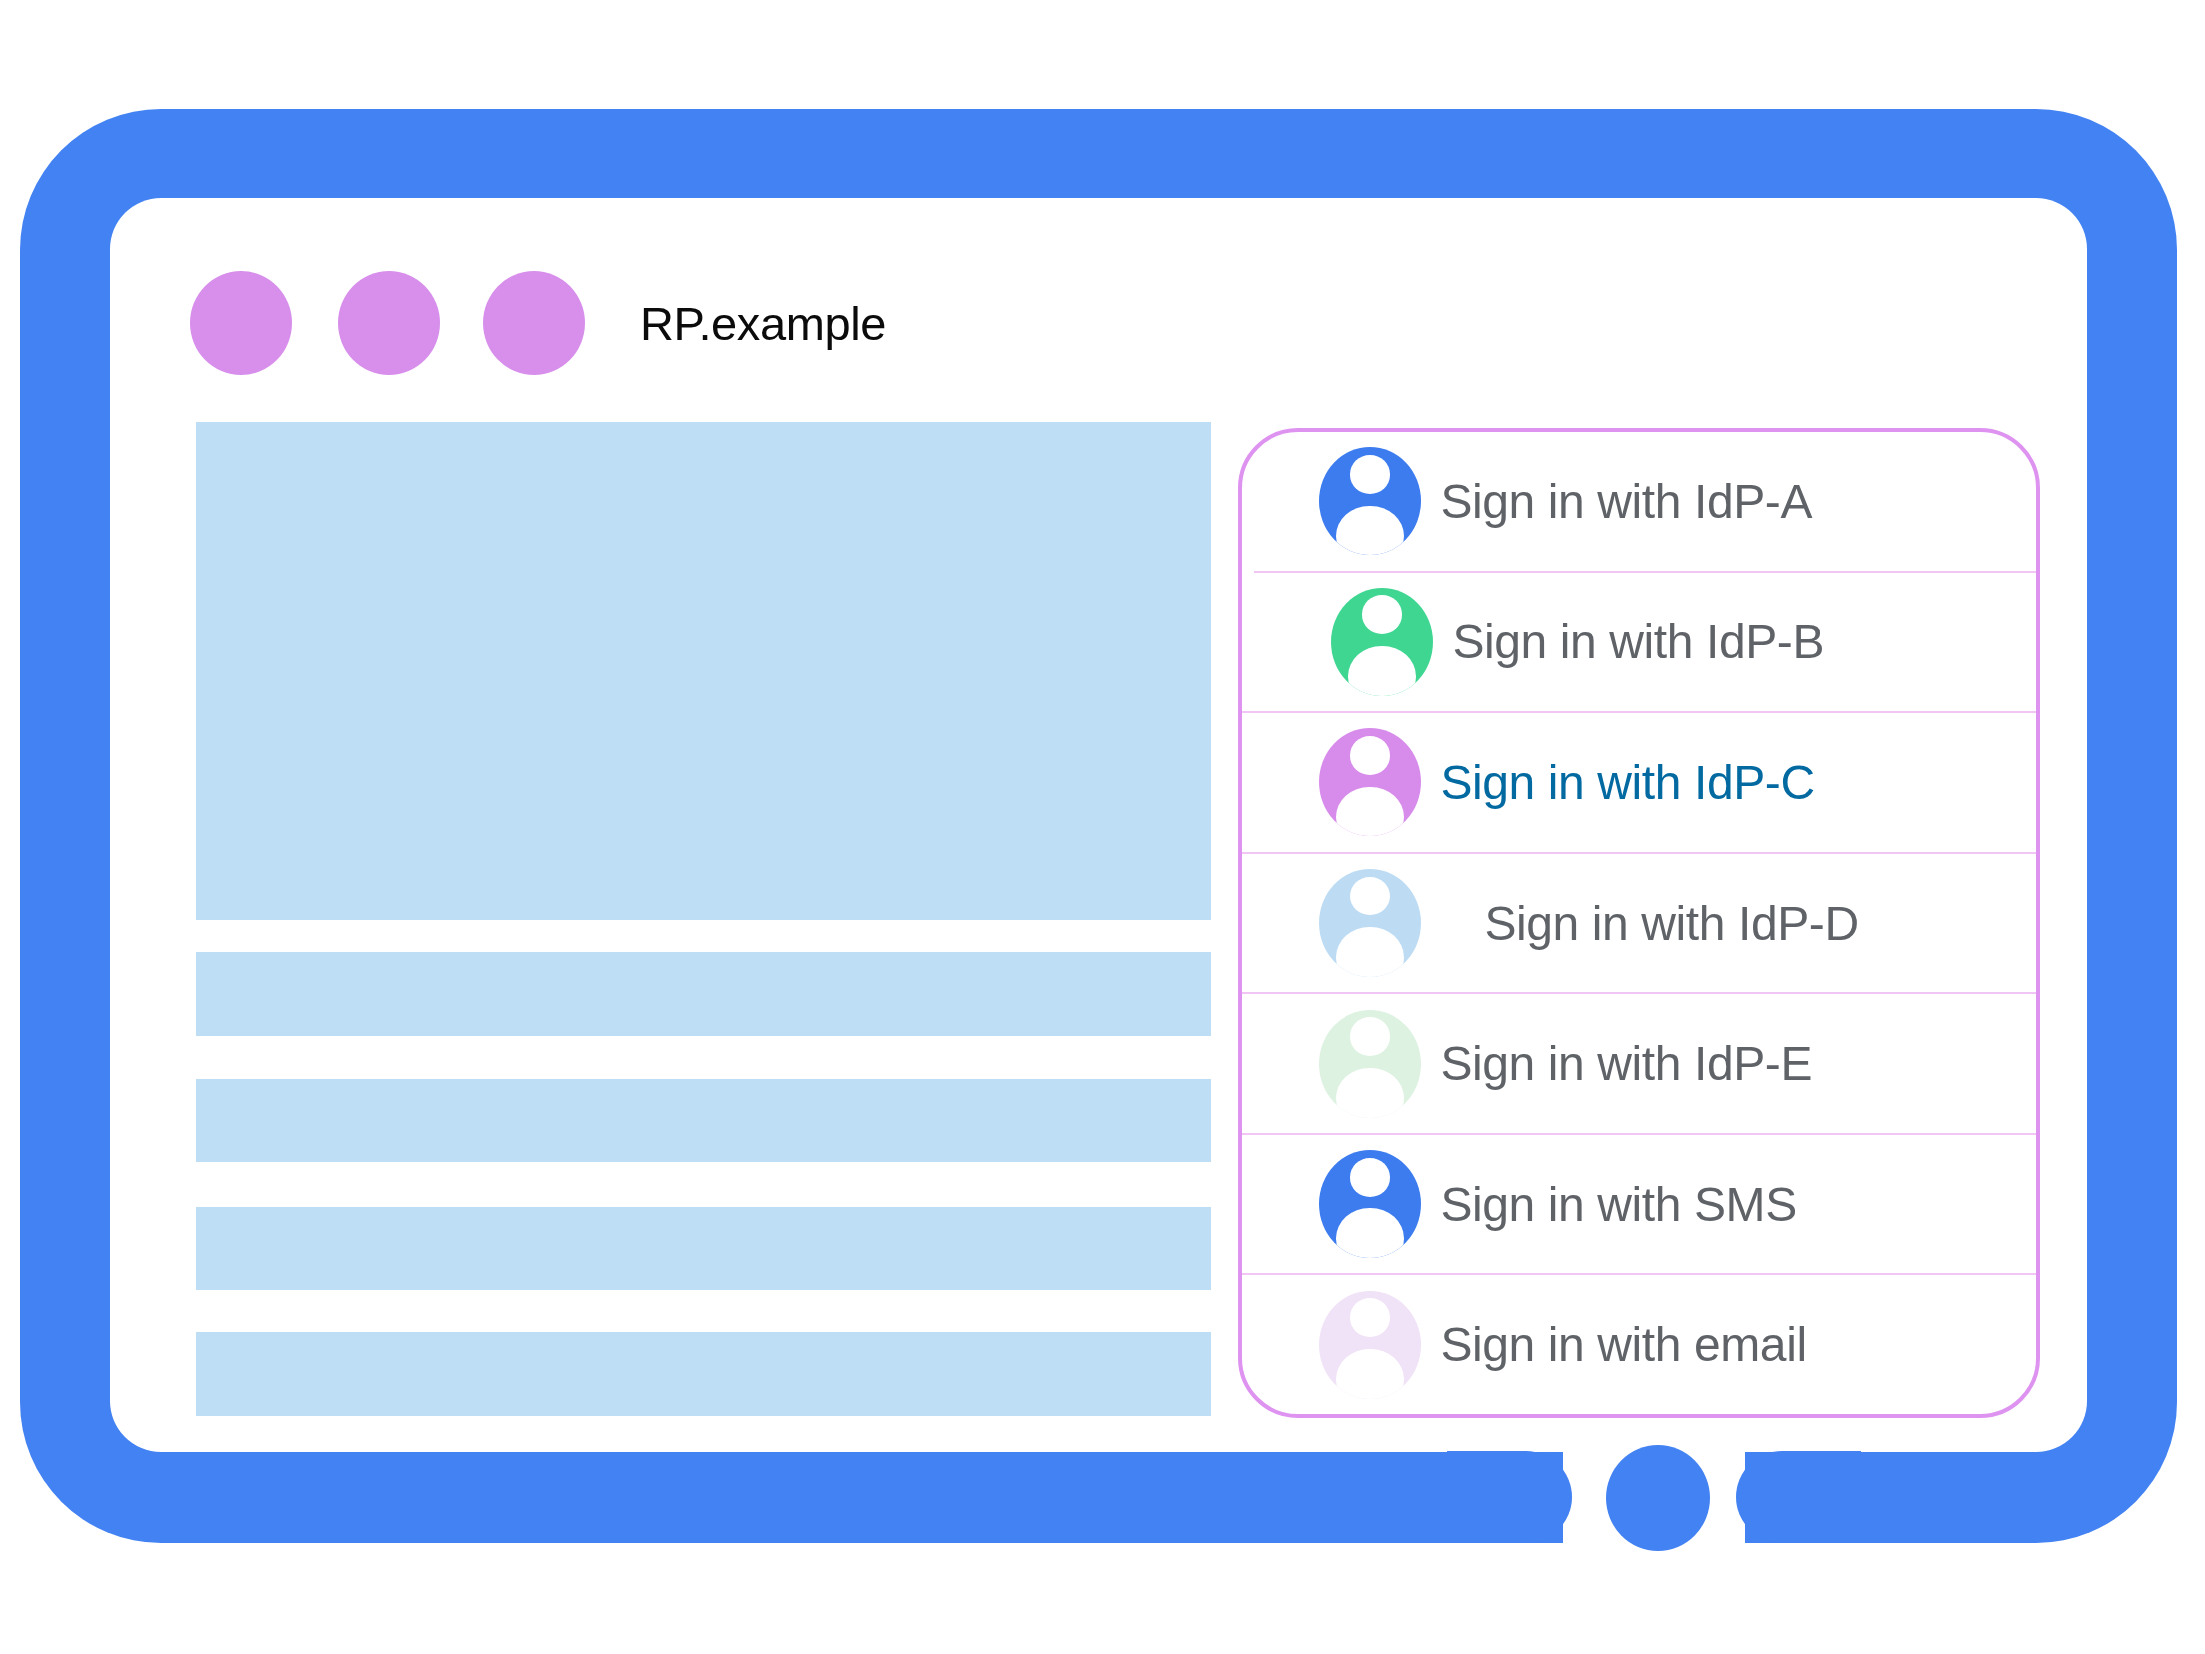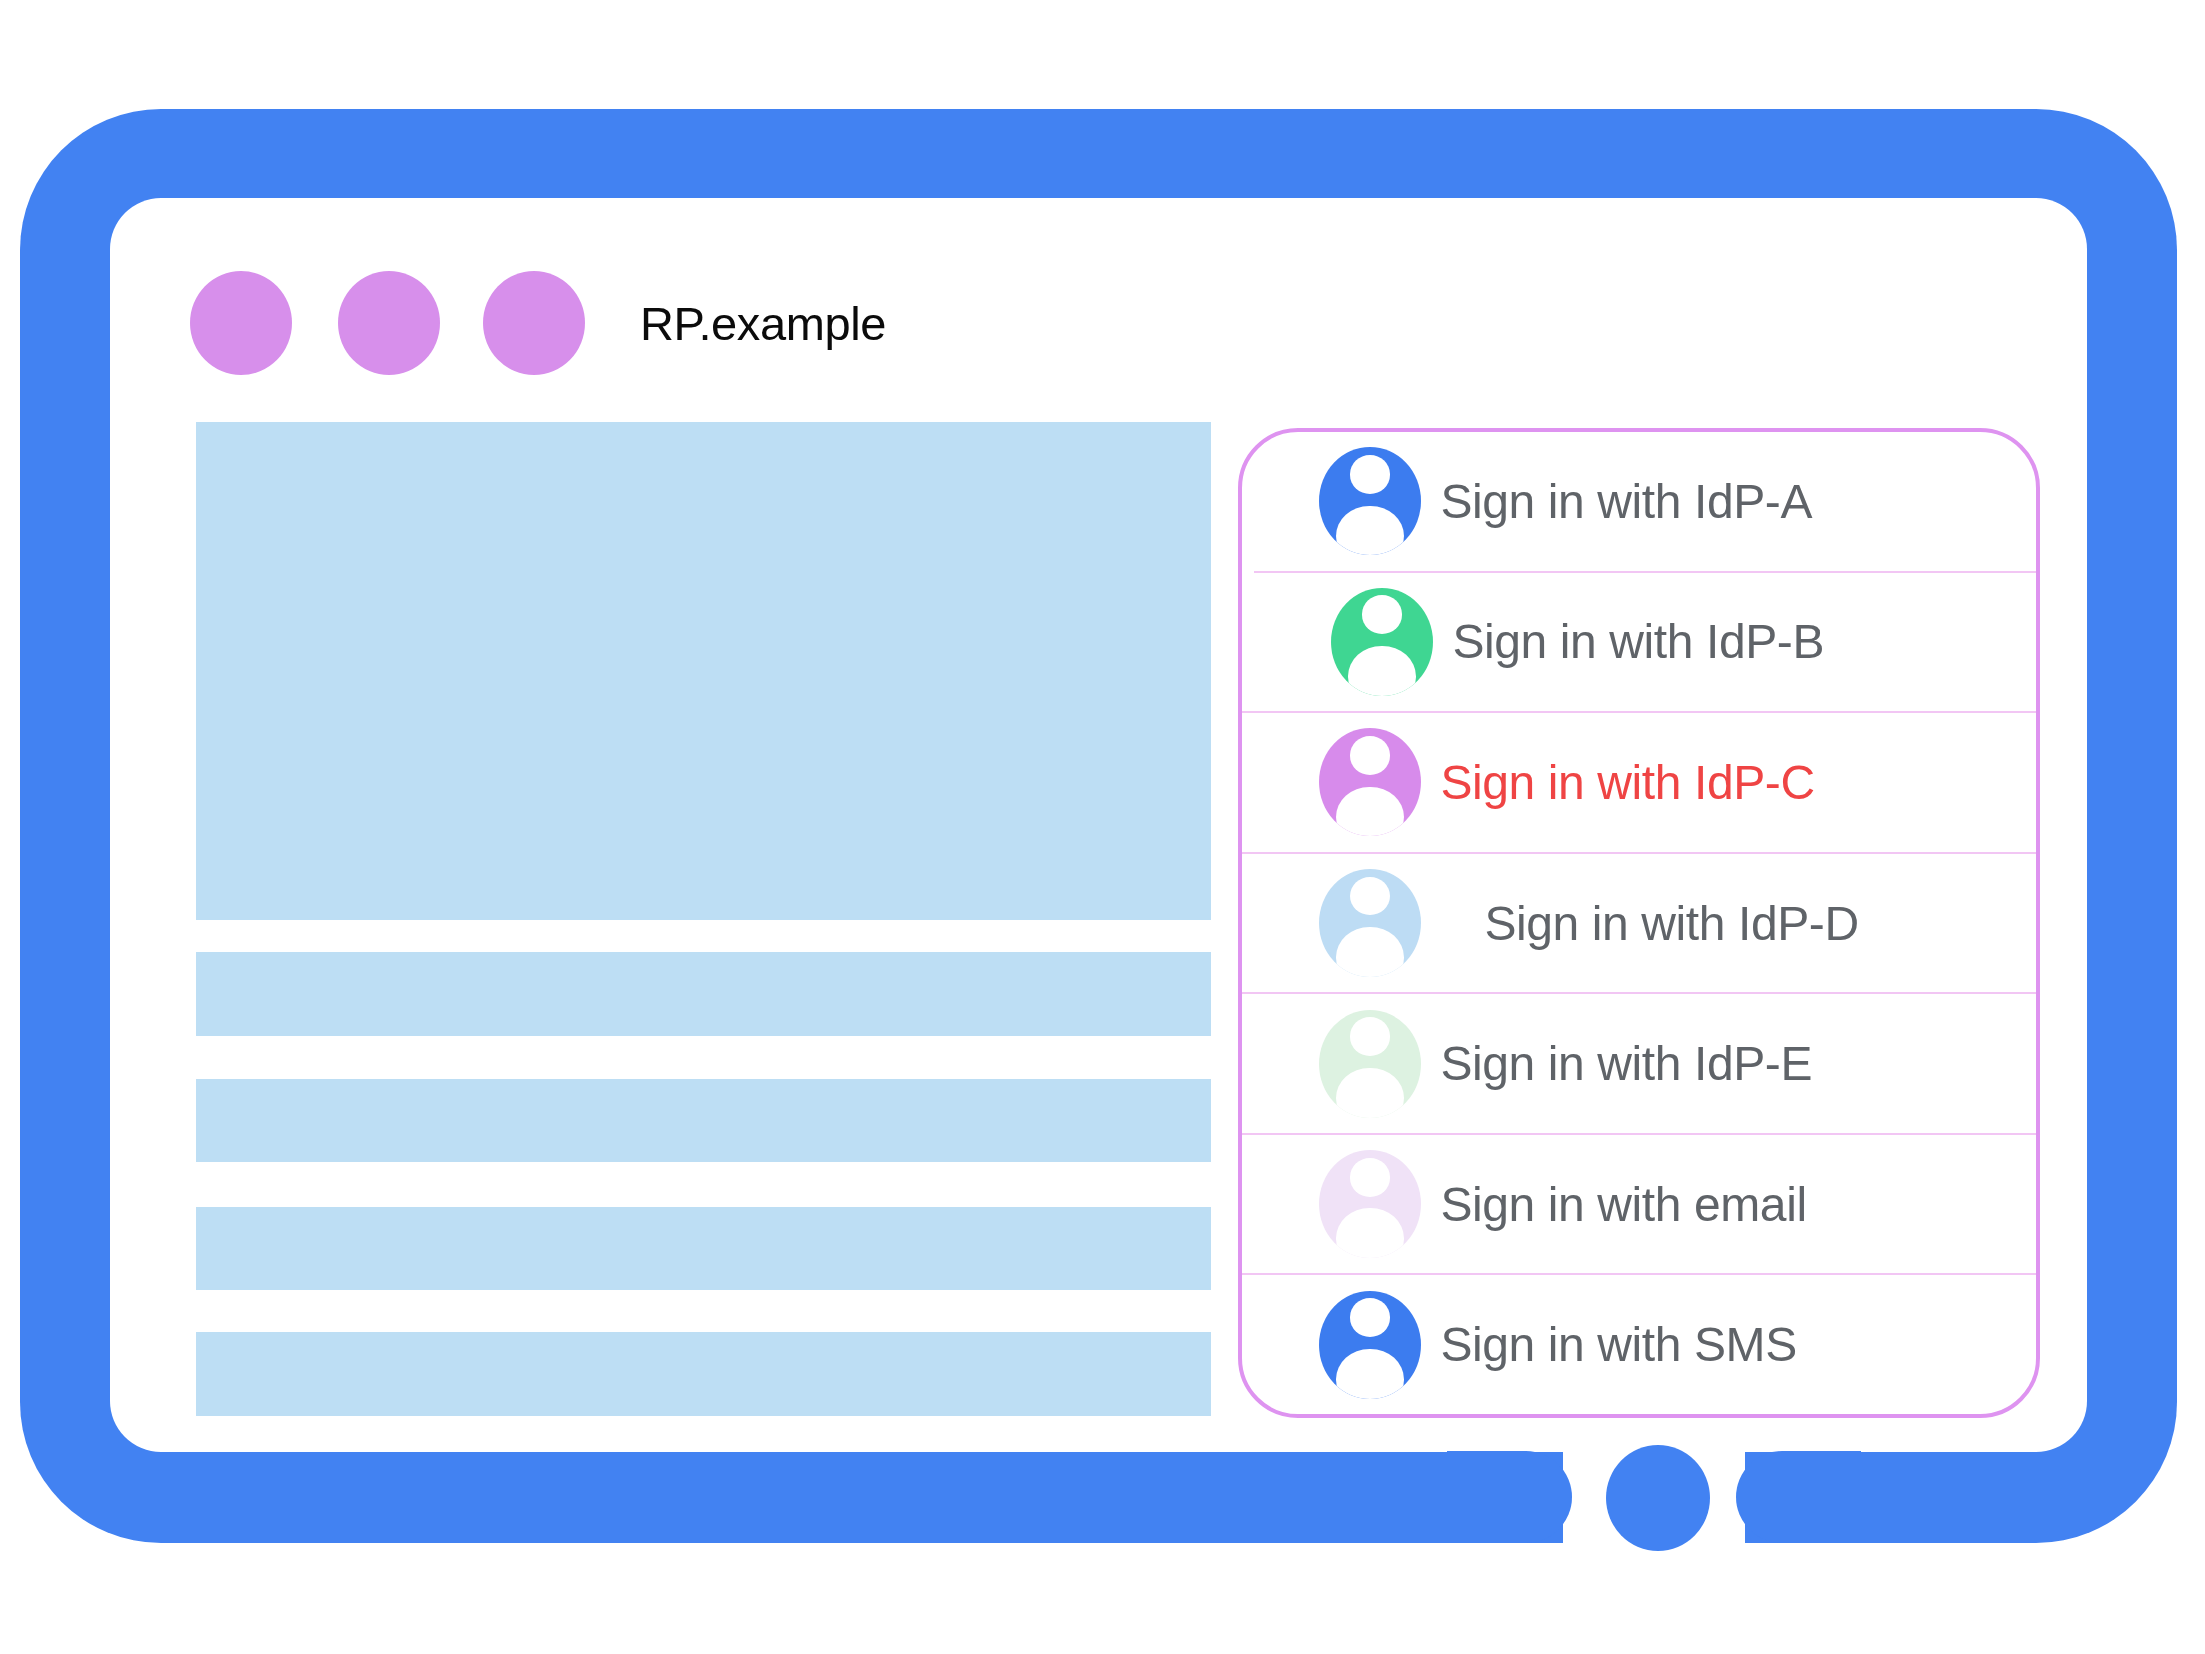--- a/index.html
+++ b/index.html
@@ -130,38 +130,38 @@
       <div class="signin-label" style="color: rgb(95, 99, 104);">Sign in with IdP-A</div>
     </div>
 
     <div class="signin-row" style="border-top-color: rgb(242, 198, 244); margin-left: 12px;">
       <div class="avatar" style="background-color: rgb(63, 214, 146);"></div>
       <div class="signin-label" style="color: rgb(95, 99, 104);">Sign in with IdP-B</div>
     </div>
 
     <div class="signin-row" style="border-top-color: rgb(242, 198, 244);">
       <div class="avatar" style="background-color: rgb(215, 139, 235);"></div>
-      <div class="signin-label" style="color: #ef4444;">Sign in with IdP-C</div>
+      <div class="signin-label" style="color: #0369a1;">Sign in with IdP-C</div>
     </div>
 
     <div class="signin-row" style="border-top-color: rgb(242, 198, 244); gap: 44px;">
       <div class="avatar" style="background-color: rgb(189, 220, 244);"></div>
       <div class="signin-label" style="color: rgb(95, 99, 104);">Sign in with IdP-D</div>
     </div>
 
     <div class="signin-row" style="border-top-color: rgb(242, 198, 244);">
       <div class="avatar" style="background-color: rgb(221, 242, 225);"></div>
       <div class="signin-label" style="color: rgb(95, 99, 104);">Sign in with IdP-E</div>
     </div>
 
     <div class="signin-row" style="border-top-color: rgb(242, 198, 244);">
-      <div class="avatar" style="background-color: rgb(240, 226, 247);"></div>
-      <div class="signin-label" style="color: rgb(95, 99, 104);">Sign in with email</div>
+      <div class="avatar" style="background-color: rgb(60, 124, 239);"></div>
+      <div class="signin-label" style="color: rgb(95, 99, 104);">Sign in with SMS</div>
     </div>
 
     <div class="signin-row" style="border-top-color: rgb(242, 198, 244);">
-      <div class="avatar" style="background-color: rgb(60, 124, 239);"></div>
-      <div class="signin-label" style="color: rgb(95, 99, 104);">Sign in with SMS</div>
+      <div class="avatar" style="background-color: rgb(240, 226, 247);"></div>
+      <div class="signin-label" style="color: rgb(95, 99, 104);">Sign in with email</div>
     </div>
 
   </div>
 </div>
 
 
 </body></html>

